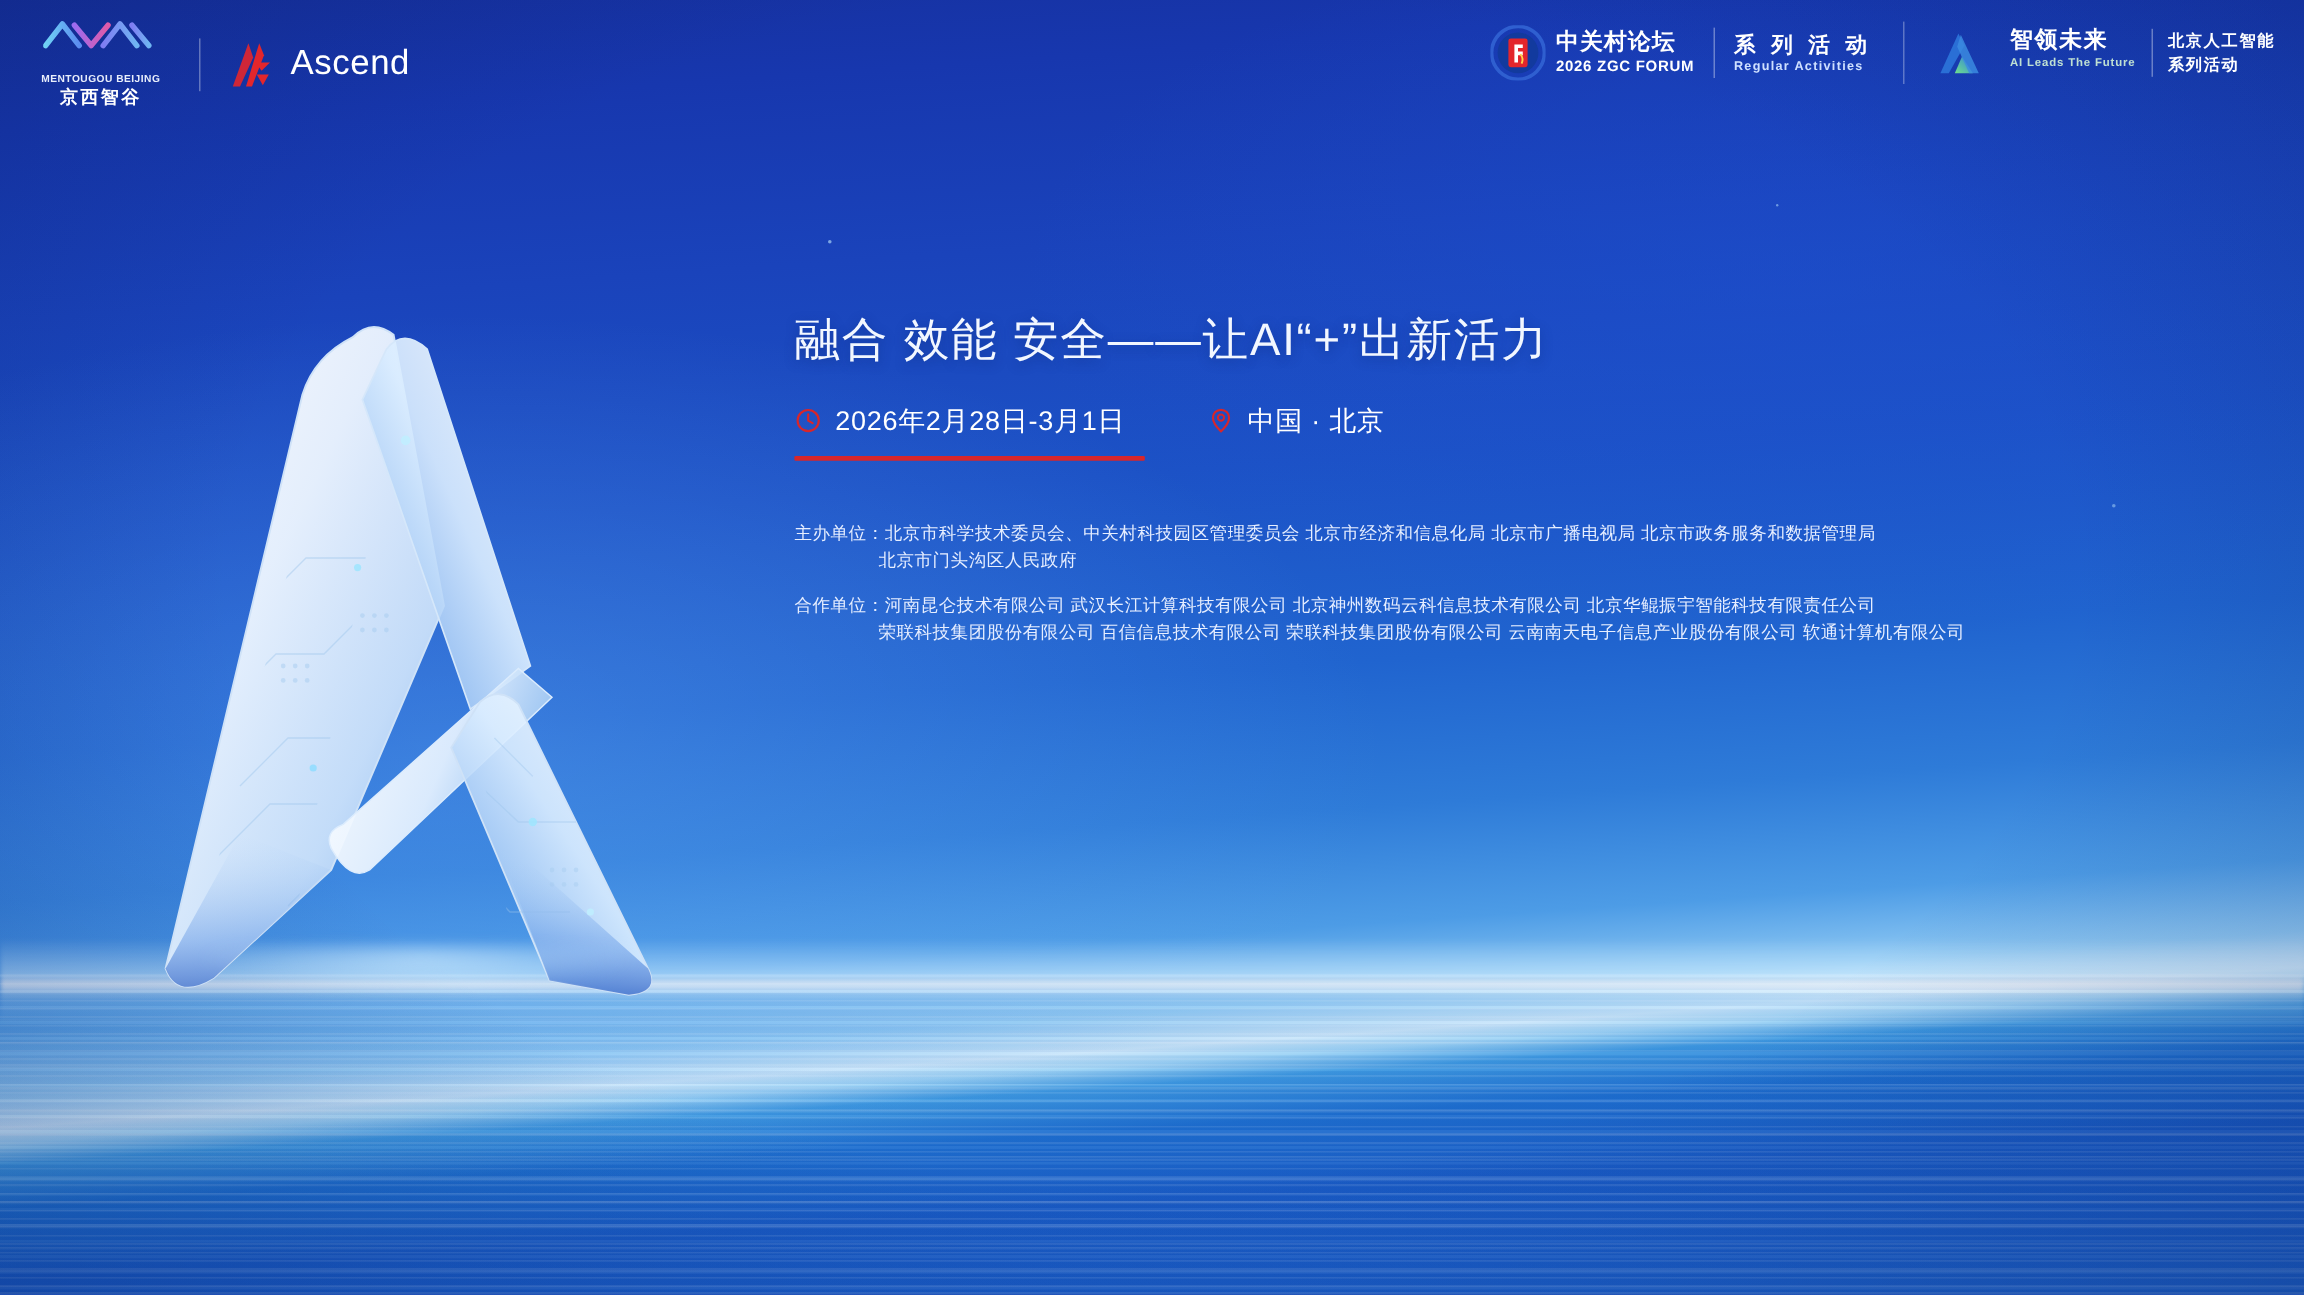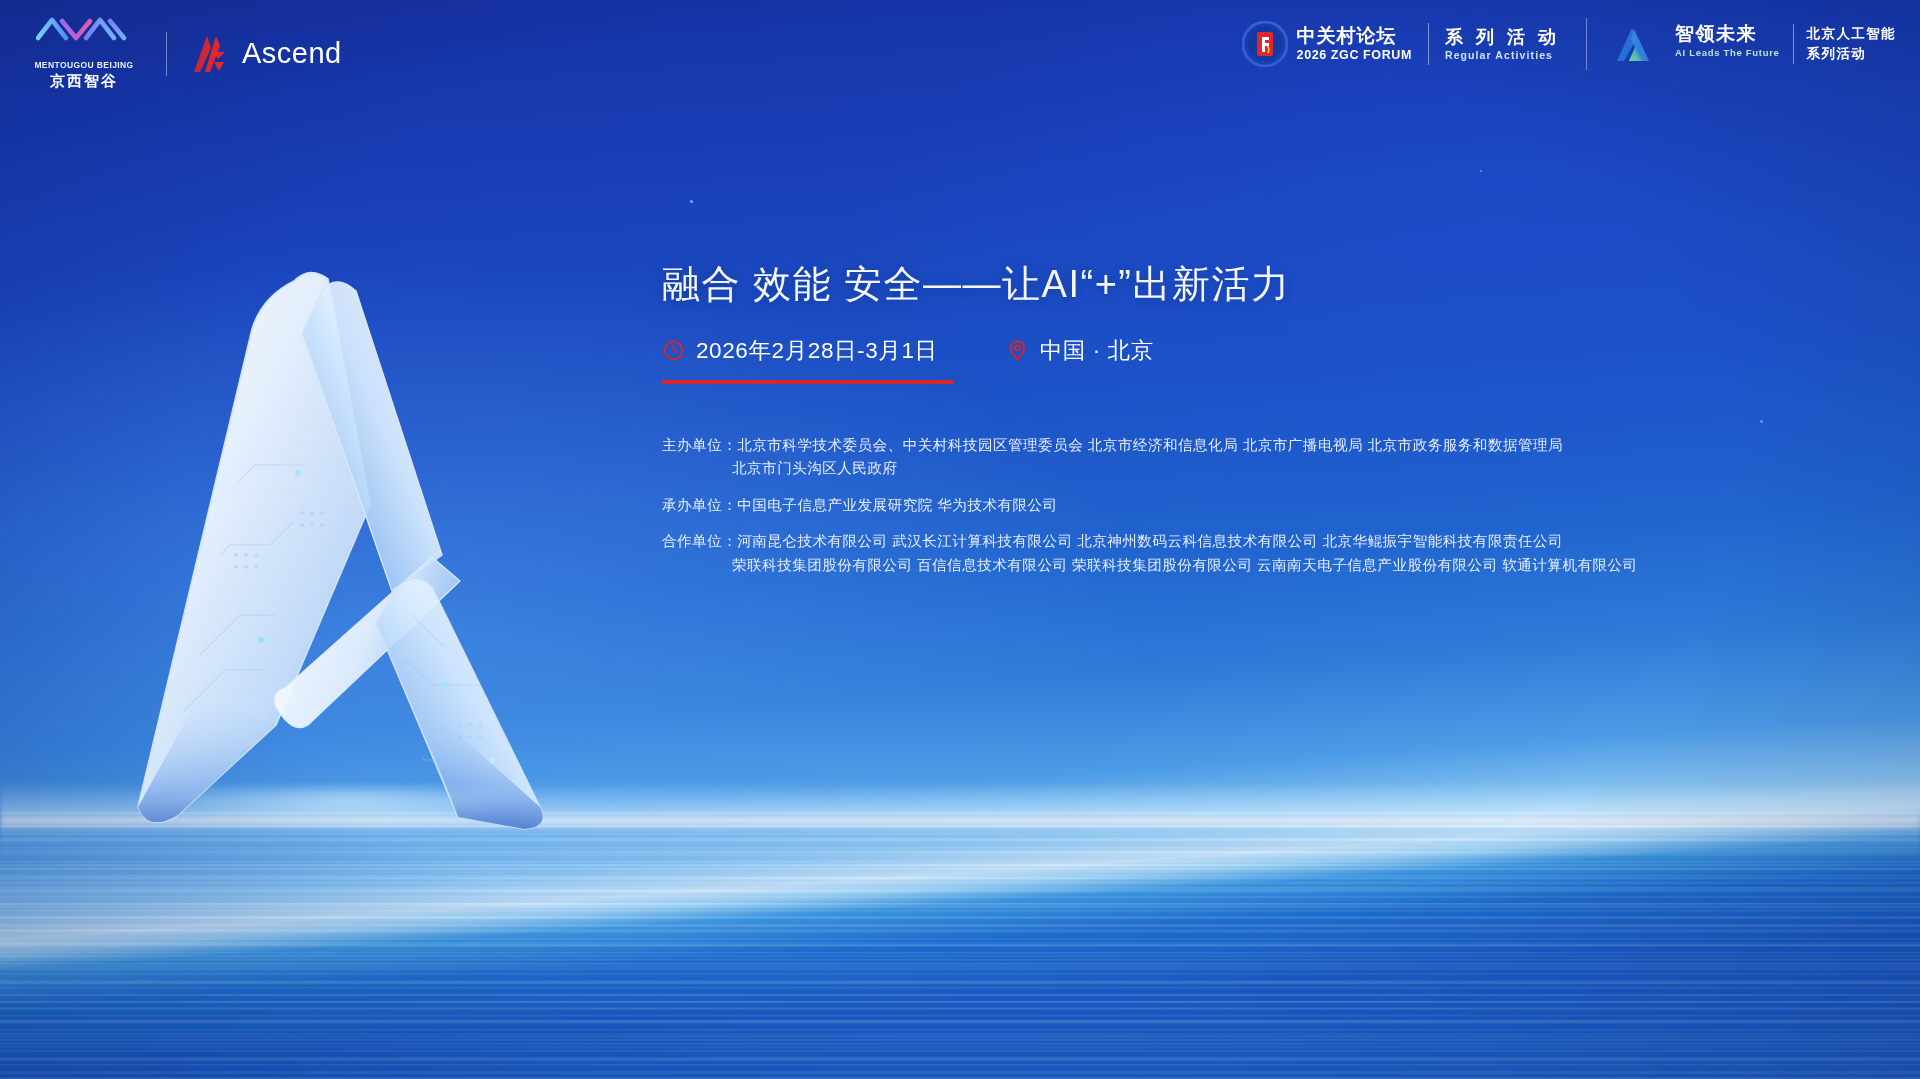--- a/index.html
+++ b/index.html
@@ -362,23 +362,20 @@
 
     <div class="redline"></div>
 
     <div class="orgs">
 
       <div class="org-block">
         <div class="org-line">主办单位：北京市科学技术委员会、中关村科技园区管理委员会  北京市经济和信息化局  北京市广播电视局  北京市政务服务和数据管理局</div>
         <div class="org-line indent">北京市门头沟区人民政府</div>
       </div>
 
-      <div class="org-block">
-        <div class="org-line">承办单位：中国电子信息产业发展研究院  华为技术有限公司</div>
-      </div>
 
       <div class="org-block">
         <div class="org-line">合作单位：河南昆仑技术有限公司  武汉长江计算科技有限公司  北京神州数码云科信息技术有限公司  北京华鲲振宇智能科技有限责任公司</div>
         <div class="org-line indent">荣联科技集团股份有限公司  百信信息技术有限公司  荣联科技集团股份有限公司  云南南天电子信息产业股份有限公司  软通计算机有限公司</div>
       </div>
     </div>
   </div>
 </div>
 
 </body></html>

